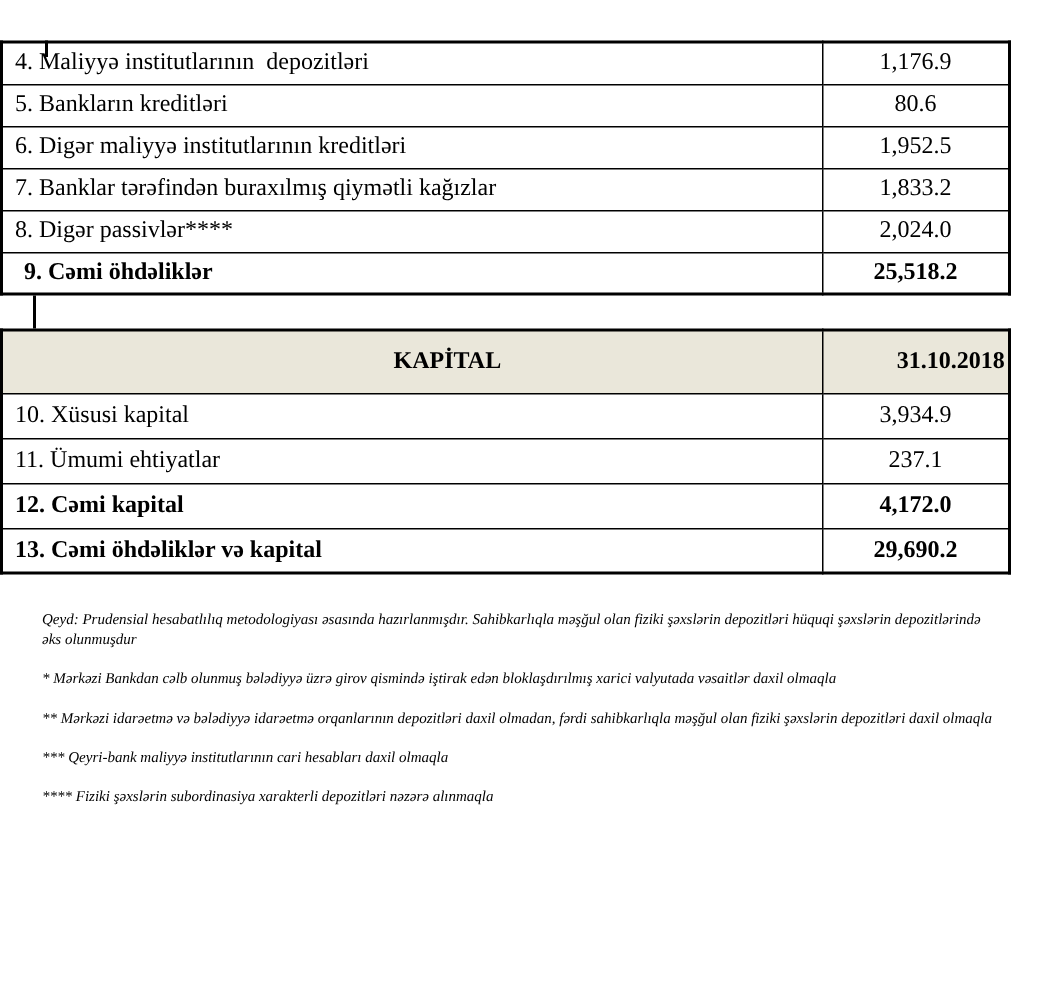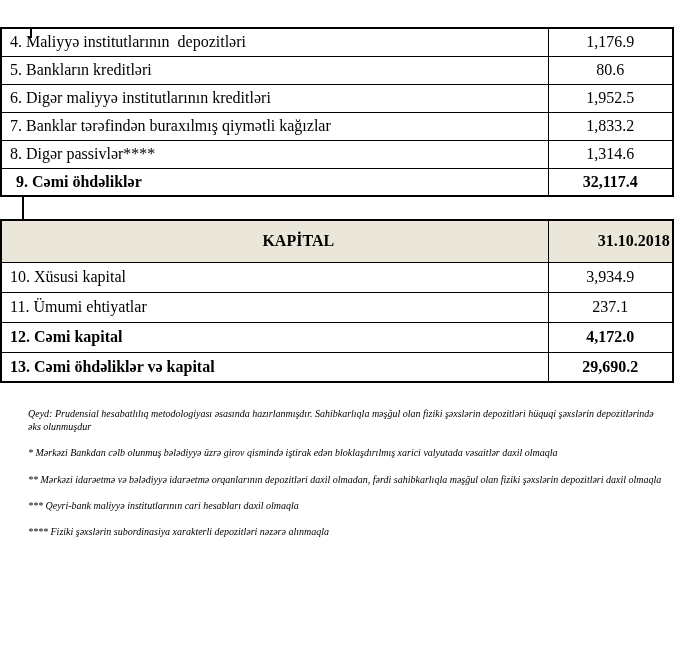--- a/index.html
+++ b/index.html
@@ -88,25 +88,25 @@
       <tr>
         <td class="lbl">6. Digər maliyyə institutlarının kreditləri</td>
         <td class="val">1,952.5</td>
       </tr>
       <tr>
         <td class="lbl">7. Banklar tərəfindən buraxılmış qiymətli kağızlar</td>
         <td class="val">1,833.2</td>
       </tr>
       <tr>
         <td class="lbl">8. Digər passivlər****</td>
-        <td class="val">1,314.6</td>
+        <td class="val">2,024.0</td>
       </tr>
       <tr class="bold">
         <td class="lbl indent">9. Cəmi öhdəliklər</td>
-        <td class="val">32,117.4</td>
+        <td class="val">25,518.2</td>
       </tr>
     </tbody>
   </table>
 
   <div class="table-gap"></div>
 
   <table class="cap-table">
     <colgroup>
         <col class="c-label">
         <col class="c-value">

